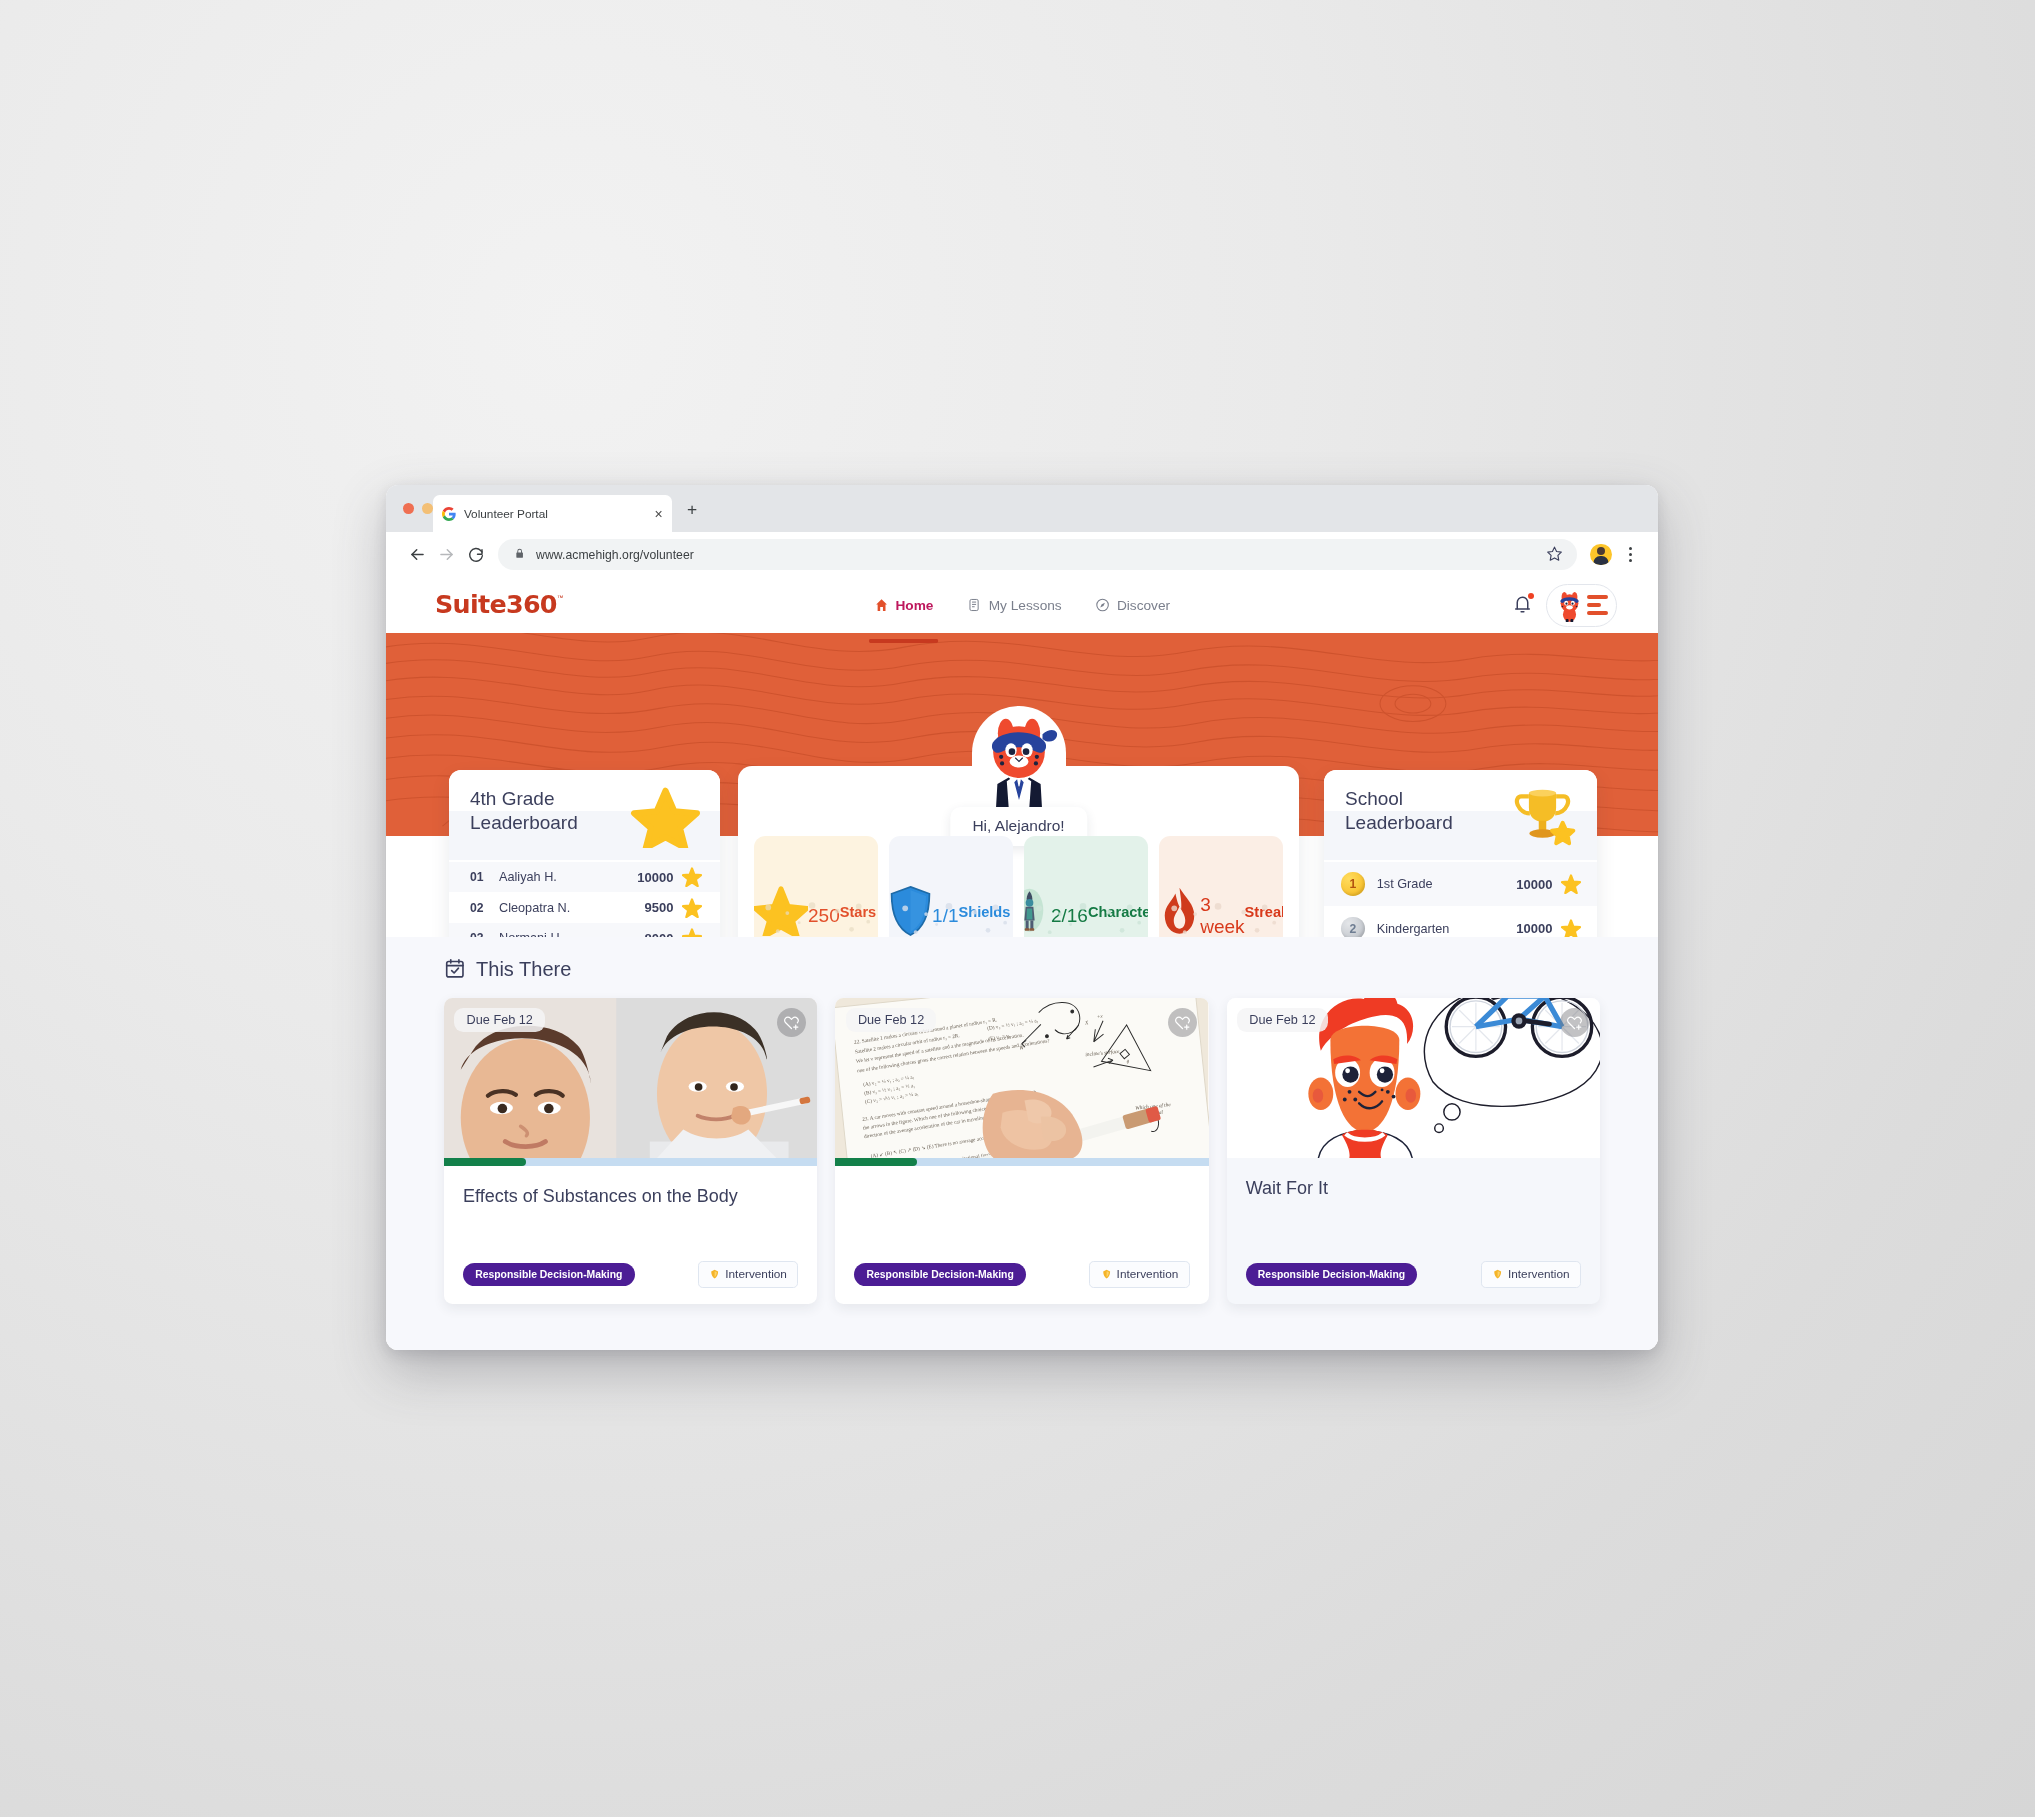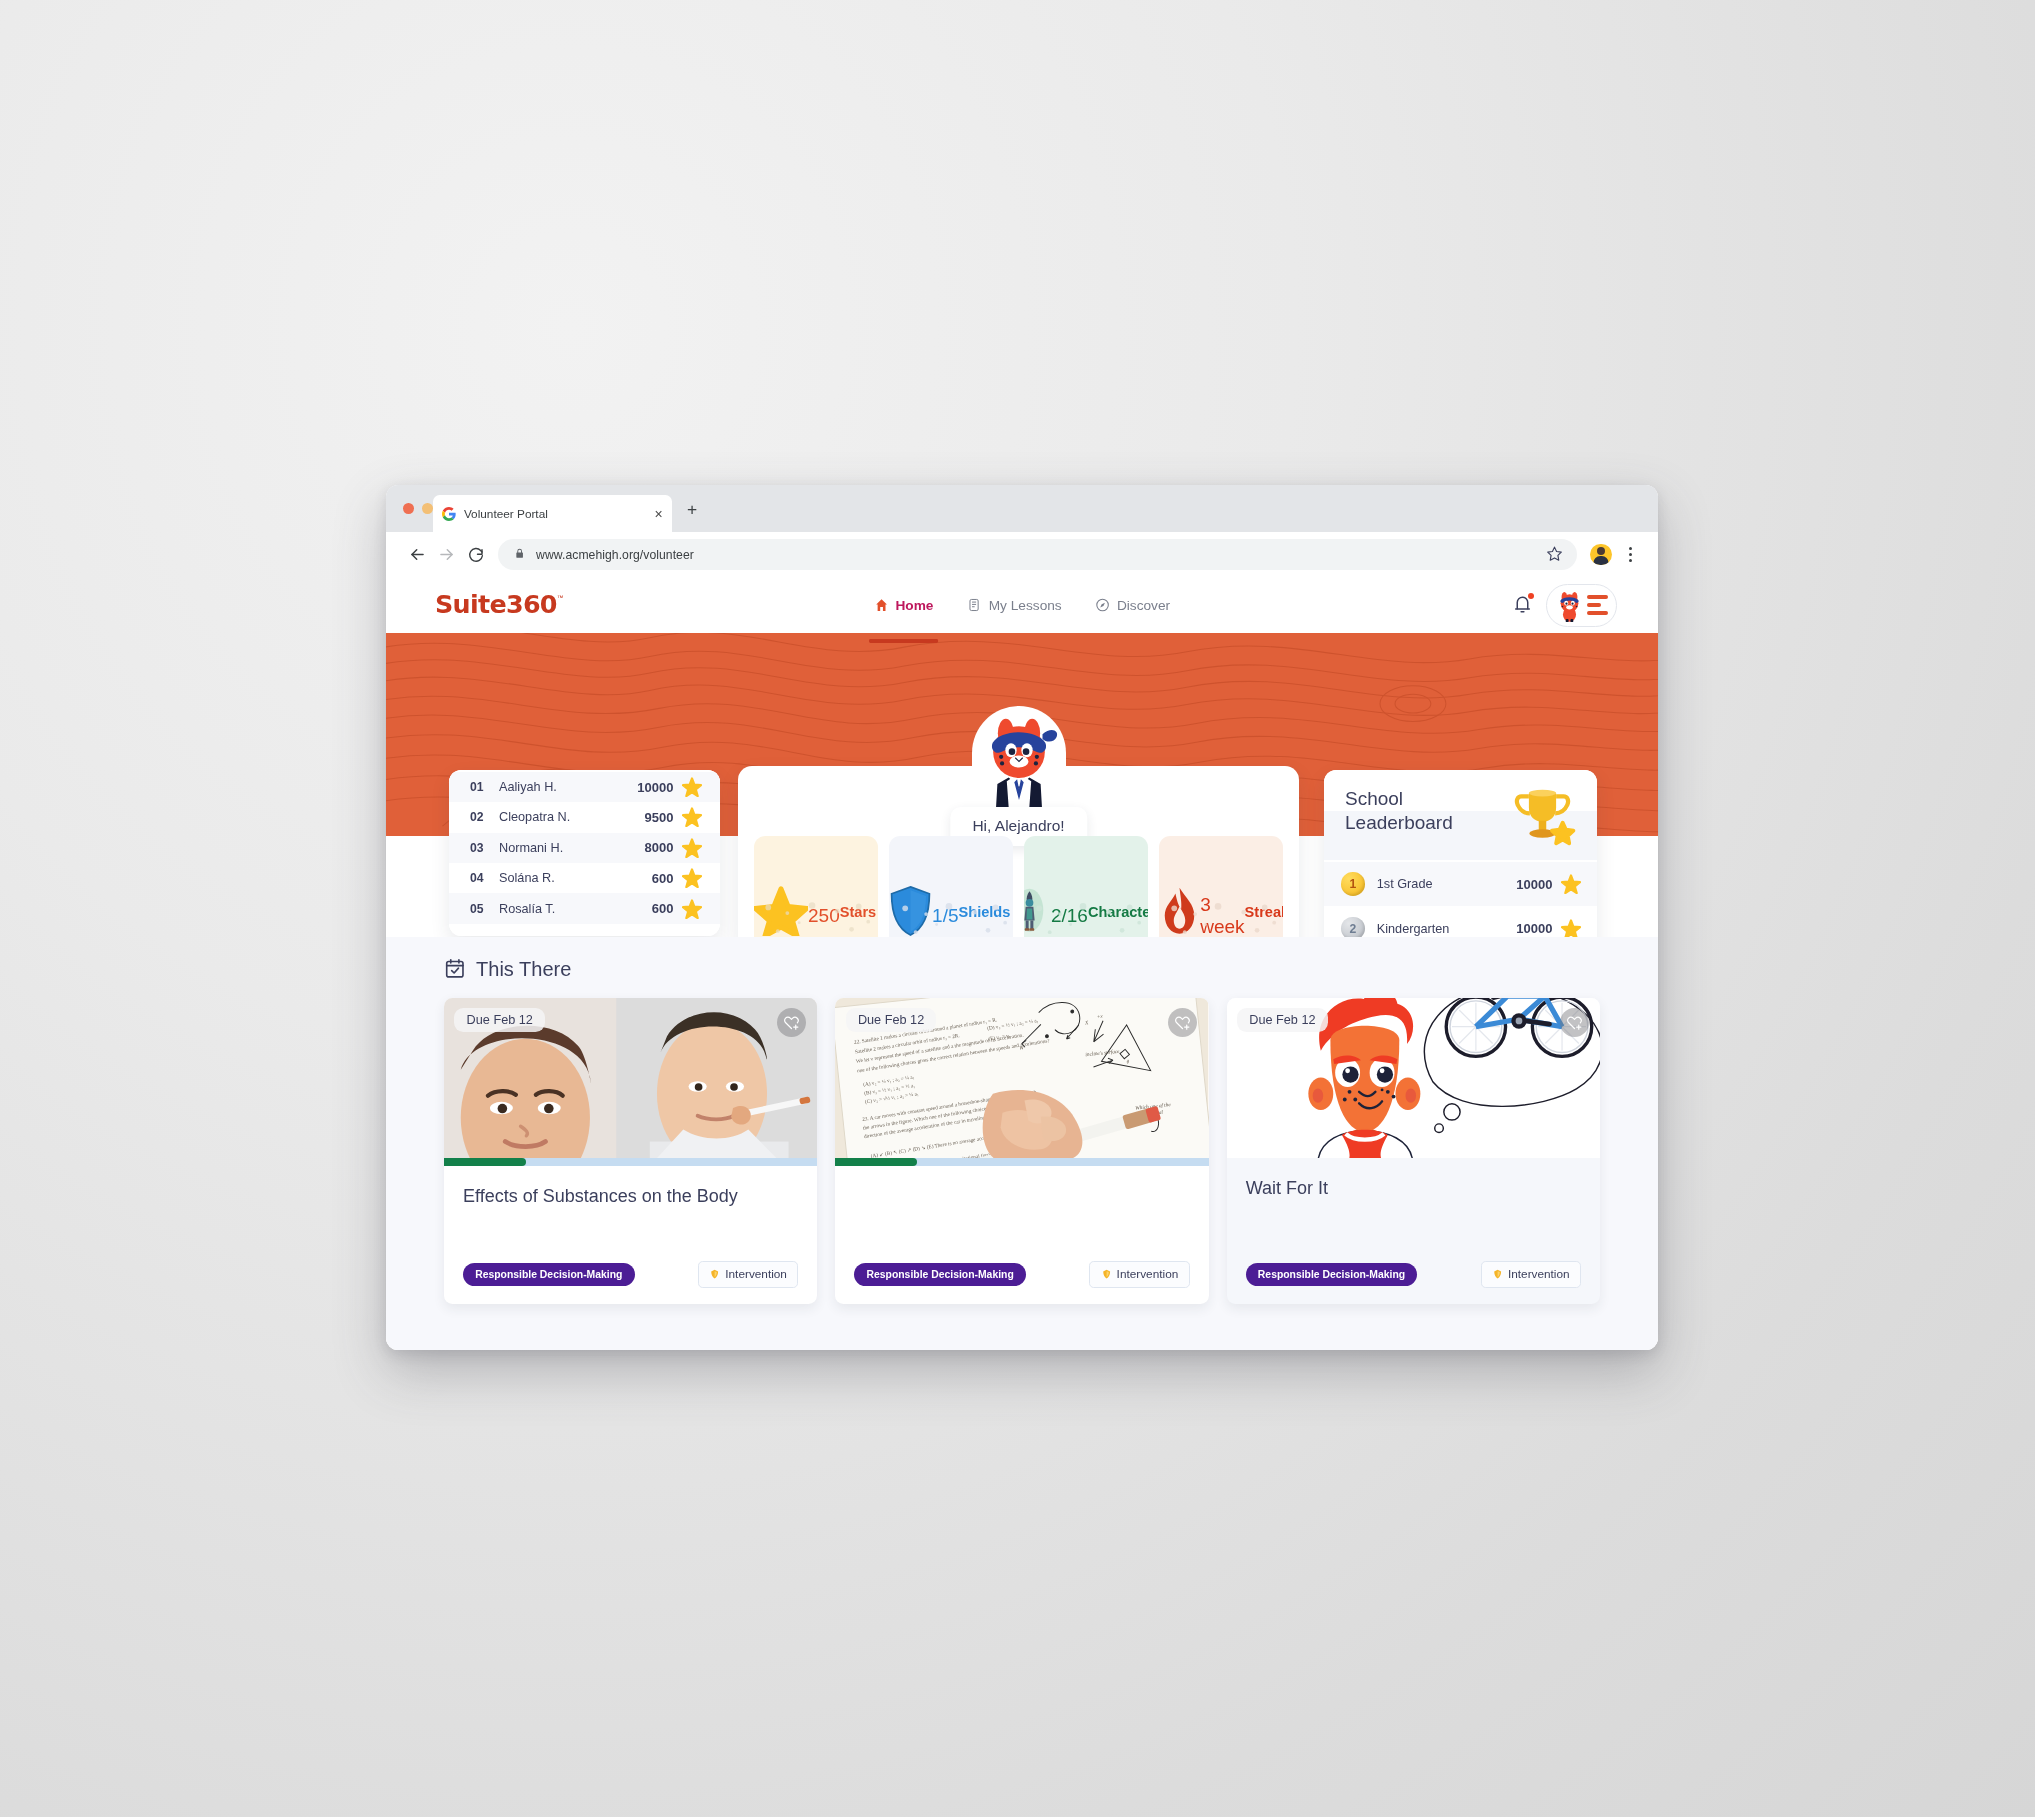--- a/index.html
+++ b/index.html
@@ -527,20 +527,28 @@
           <ellipse cx="2180" cy="150" rx="70" ry="38"></ellipse>
           <ellipse cx="2180" cy="150" rx="38" ry="20"></ellipse>
           <ellipse cx="1150" cy="340" rx="55" ry="30"></ellipse>
         </g>
       </svg>
     </div>
 
     <div id="content">
 
       <div class="lb-card" id="lb-left">
+        <div class="lb-head">
+          <div class="lb-title">4th Grade Leaderboard</div>
+          <div class="lb-badge">
+            <svg viewBox="0 0 150 130" width="71" height="61">
+              <path d="M75 8 L94 52 L142 56 L106 88 L117 130 L75 107 L33 130 L44 88 L8 56 L56 52 Z" fill="#fcc221" stroke="#fcc221" stroke-width="13" stroke-linejoin="round"></path>
+            </svg>
+          </div>
+        </div>
         <div class="lb-rows" id="grade-lb-rows">
             <div class="lb-row">
               <span class="lb-rank">01</span>
               <span class="lb-name">Aaliyah H.</span>
               <span class="lb-score">10000</span>
               <span class="lb-star"><svg viewBox="0 0 42 42" width="20" height="20">
                   <path d="M21 3 L26 16 L40 17 L29 26 L33 40 L21 32 L9 40 L13 26 L2 17 L16 16 Z" fill="#fcc221" stroke="#fcc221" stroke-width="4.5" stroke-linejoin="round"></path>
                 </svg></span>
             </div>
             <div class="lb-row">
@@ -642,21 +650,21 @@
                   <circle cx="100" cy="186" r="3"></circle>
                   <circle cx="244" cy="182" r="4"></circle>
               </g>
             </svg>
             <div class="stat-icon">
               <svg viewBox="0 0 100 120" width="43" height="52">
                 <path d="M50 4 L94 20 C94 72 78 102 50 116 C22 102 6 72 6 20 Z" fill="#2b8bdc" stroke="#1e6ba8" stroke-width="4"></path>
                 <path d="M50 12 L86 25 C86 70 72 95 50 108 Z" fill="#3f9ae4" opacity=".55"></path>
               </svg>
             </div>
-            <div class="stat-value">1/5</div>
+            <div class="stat-value">1/1</div>
             <div class="stat-label">Shields</div>
           </div>
 
           <div class="stat-card characters">
             <svg class="speckles" viewBox="0 0 260 272">
               <g fill="#cfe6da" opacity=".85">
                 <circle cx="32" cy="152" r="6"></circle>
                   <circle cx="76" cy="164" r="4"></circle>
                   <circle cx="124" cy="148" r="7"></circle>
                 <circle cx="178" cy="160" r="5"></circle>

